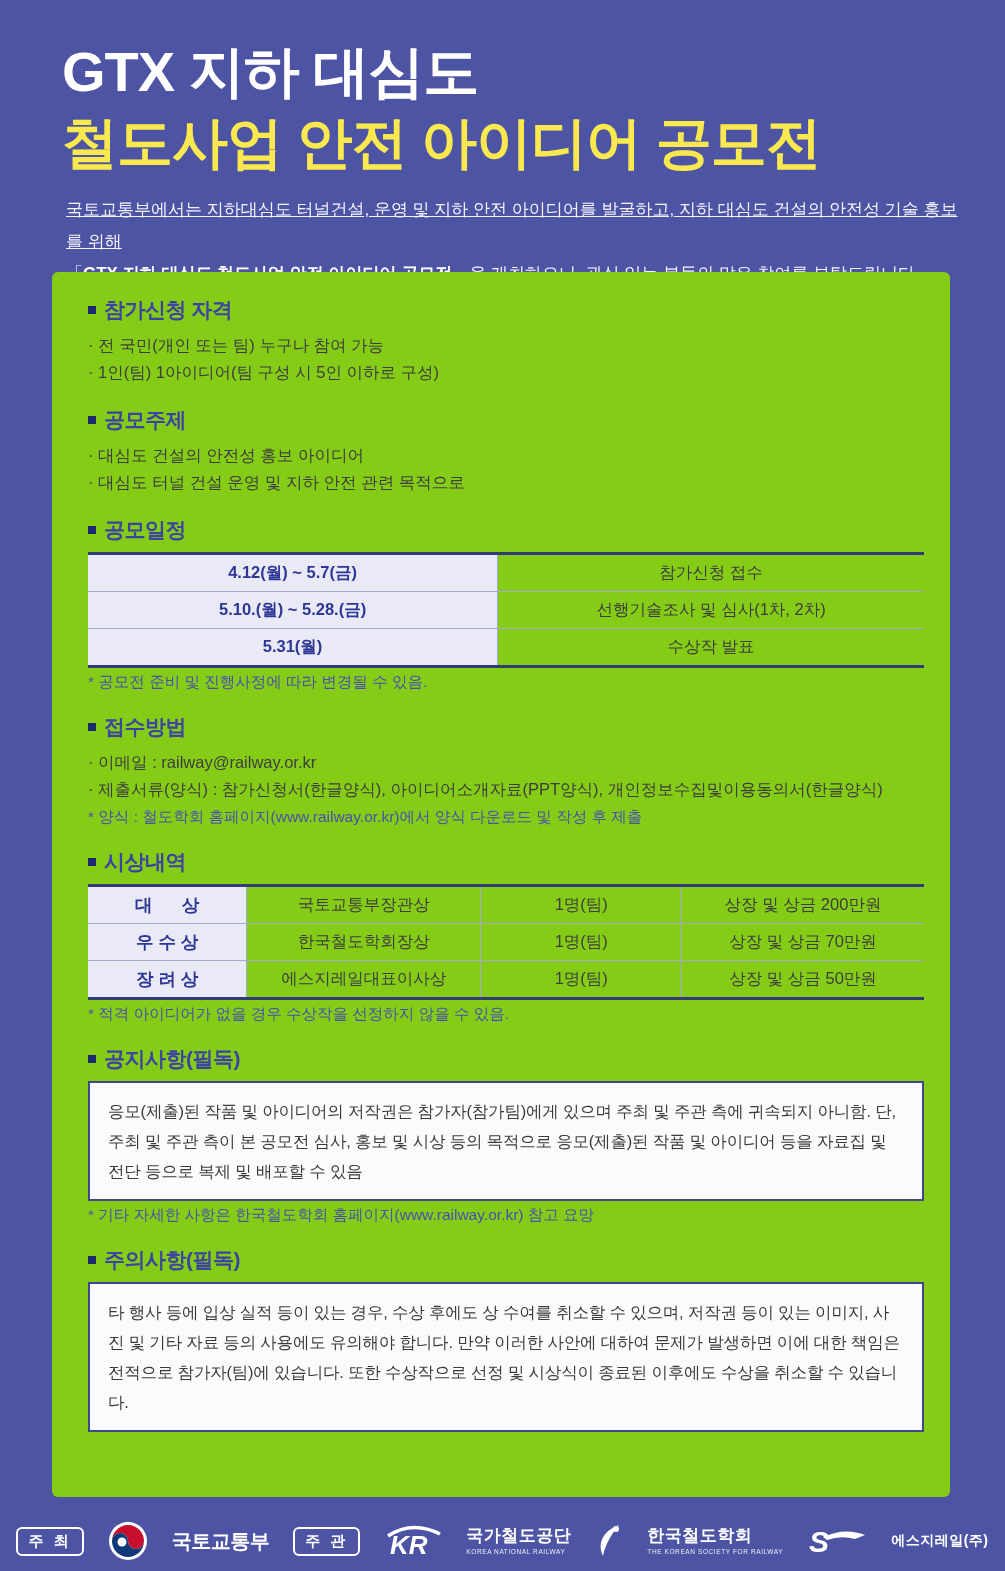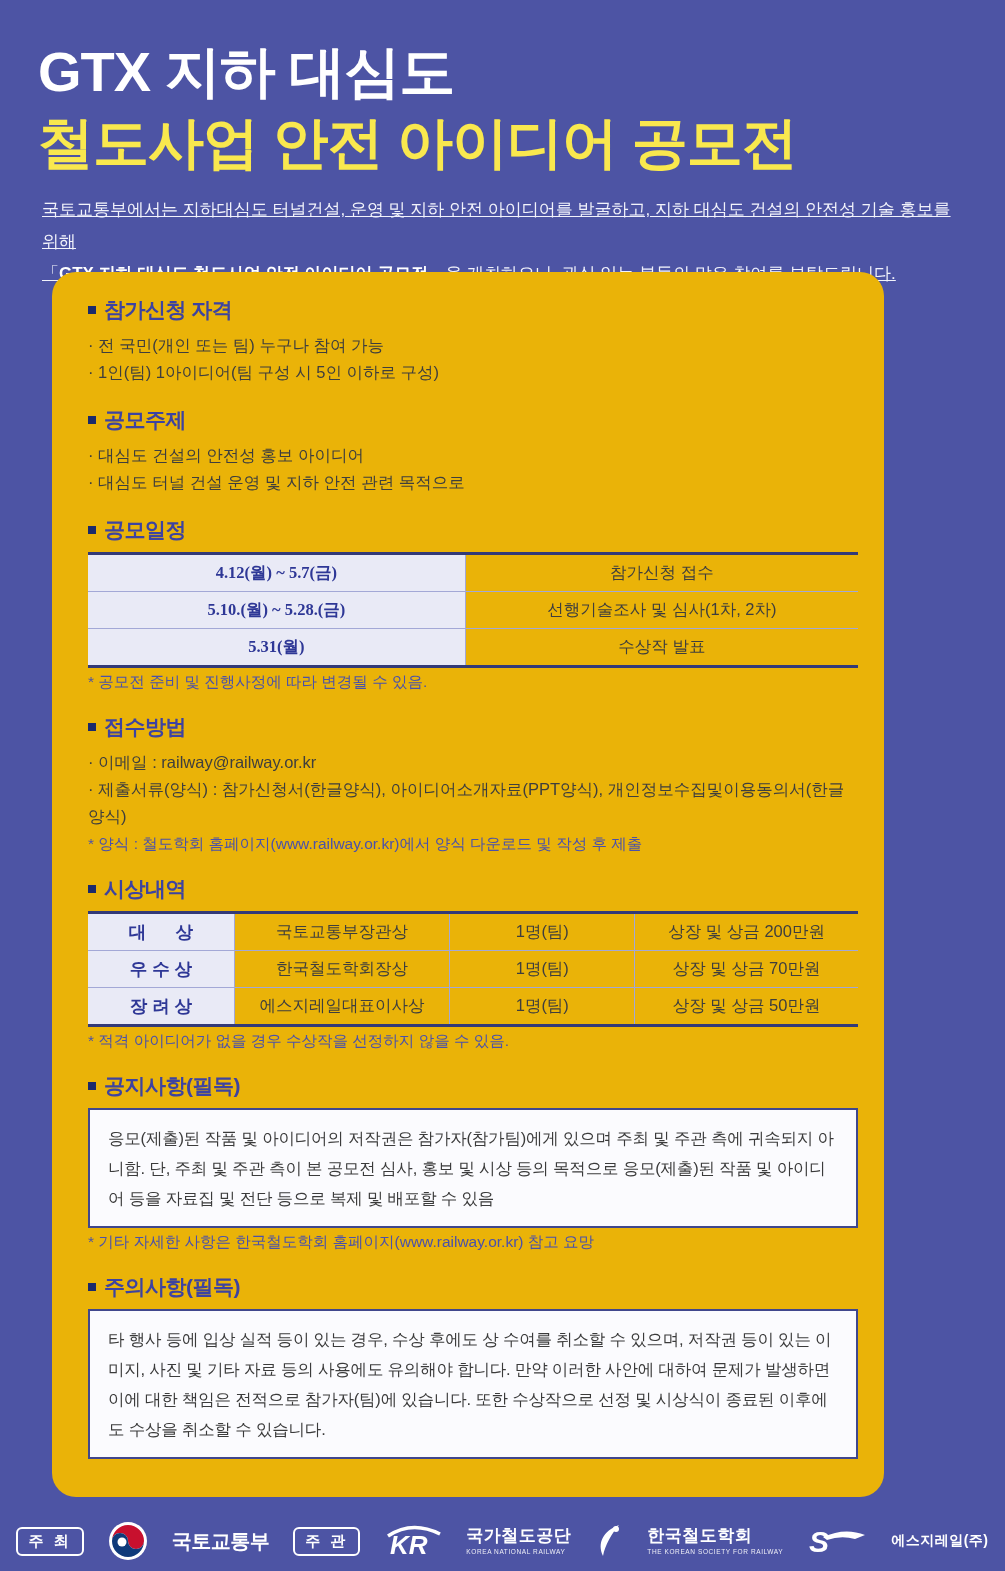--- a/index.html
+++ b/index.html
@@ -1,40 +1,40 @@
 <!DOCTYPE html>
 <html><head>
 <meta charset="utf-8">
 <style>
   html,body{margin:0;padding:0;}
   body{font-family:"Liberation Sans","DejaVu Sans",sans-serif;background:#4d54a4;}
   .page{position:relative;width:1005px;height:1571px;margin:0 auto;background:#4d54a4;overflow:hidden;}
 
   
-  .header{padding:36px 40px 0 38px;color:#ffffff;}
+  .header{padding:36px 40px 0 62px;color:#ffffff;}
   .title{margin:0;font-weight:900;font-size:56px;line-height:1.27;letter-spacing:-1px;color:#ffffff;}
   .title.yellow{color:#f9e84e;}
   .intro{margin:16px 0 0 4px;font-size:17px;line-height:32px;color:#f2f3fb;text-decoration:underline;}
   .intro b{font-weight:800;color:#ffffff;}
 
   
-  .card{position:absolute;left:52px;top:272px;width:832px;height:1225px;background:#eab308;
-        border-radius:24px;box-sizing:border-box;padding:24px 26px 0 36px;overflow:hidden;}
+  .card{position:absolute;left:52px;top:272px;width:898px;height:1225px;background:#84cc16;
+        border-radius:6px;box-sizing:border-box;padding:24px 26px 0 36px;overflow:hidden;}
   .sec{margin-bottom:20px;}
   .sec-head{display:flex;align-items:center;margin-bottom:8px;}
   .bullet{width:8px;height:8px;background:#1b2a6b;display:inline-block;margin-right:8px;flex:0 0 auto;}
   .sec-title{color:#3d43a1;font-weight:800;font-size:21px;letter-spacing:-0.5px;}
   .item{color:#3e3e3e;font-size:16.5px;line-height:27px;white-space:pre-wrap;}
   .note{color:#4a51ab;font-size:15.5px;line-height:22px;margin-top:3px;white-space:pre-wrap;}
 
   
   table{width:100%;border-collapse:collapse;border-top:3px solid #333a78;border-bottom:3px solid #333a78;}
   td{text-align:center;height:34px;font-size:16.5px;color:#3e3e3e;border-top:1.5px solid #a3a8d6;}
   tr:first-child td{border-top:none;}
-  .sched td.c1{width:49%;background:#e9eaf6;color:#2e3796;font-weight:700;border-right:1.5px solid #a3a8d6;font-family:Liberation Serif, serif;}
+  .sched td.c1{width:49%;background:#e9eaf6;color:#2e3796;font-weight:700;border-right:1.5px solid #a3a8d6;}
   .awards td{border-right:1.5px solid #a3a8d6;}
   .awards td:last-child{border-right:none;}
   .awards td.c1{width:19%;background:#e9eaf6;color:#2e3796;font-weight:700;font-size:17.5px;white-space:pre;}
   .awards td.c2{width:28%;}
   .awards td.c3{width:24%;}
 
   
   .box{border:2px solid #40478d;background:#fbfbfe;padding:13px 18px;font-size:16.5px;
        line-height:30px;color:#3b3b3b;letter-spacing:-0.2px;}
 

